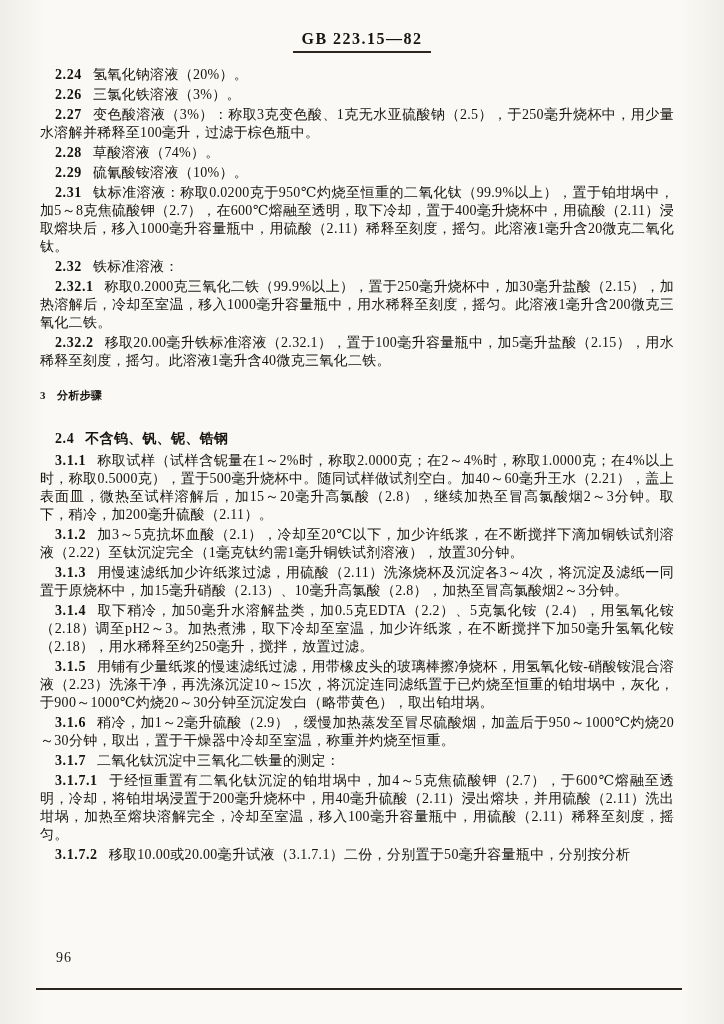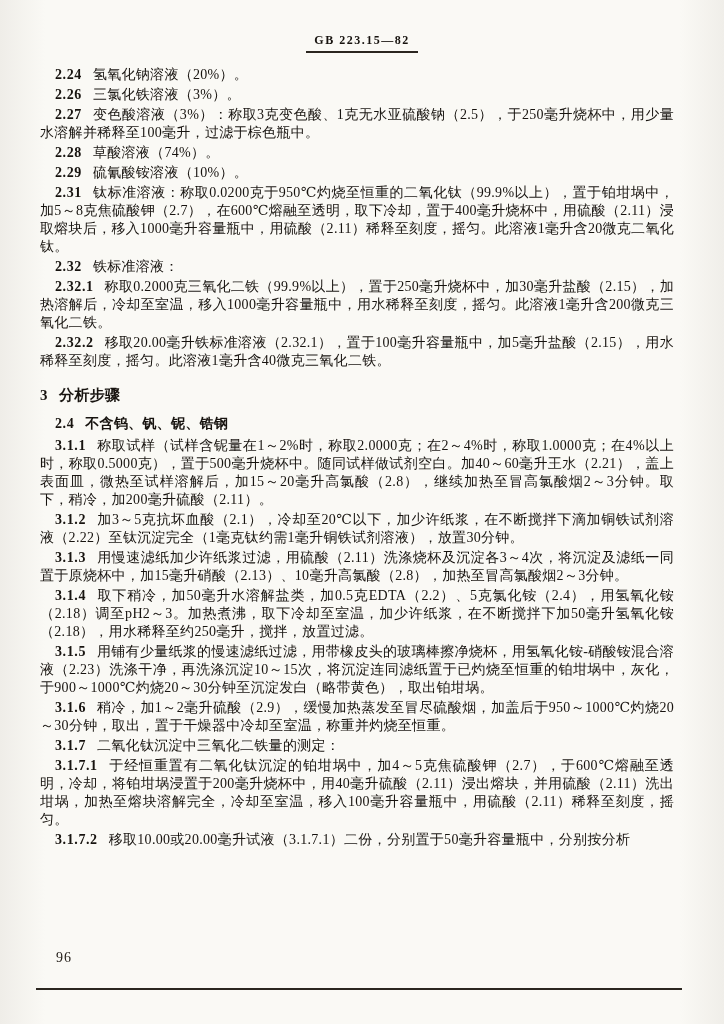--- a/index.html
+++ b/index.html
@@ -18,21 +18,21 @@
 
   .doc-header {
     position: absolute;
     top: 30px;
     left: 0;
     width: 100%;
     text-align: center;
   }
   .doc-number {
     display: inline-block;
-    font-size: 12px;
+    font-size: 16px;
     font-weight: bold;
     letter-spacing: 1.5px;
     border-bottom: 2px solid #2b2620;
     padding: 0 8px 3px 8px;
   }
 
   .body-text {
     position: absolute;
     top: 64px;
     left: 40px;
@@ -48,24 +48,24 @@
     margin-top: 2px;
   }
   .pnum {
     font-weight: bold;
     margin-right: 11px;
     letter-spacing: 0.6px;
     white-space: nowrap;
   }
   .heading {
     margin-top: 16px;
-    margin-bottom: 11px;
+    margin-bottom: 26px;
     text-indent: 0;
     font-weight: bold;
-    font-size: 15px;
+    font-size: 11px;
   }
   .subheading {
     font-weight: bold;
     margin-bottom: 4px;
   }
 
   .page-number {
     position: absolute;
     left: 56px;
     bottom: 58px;

